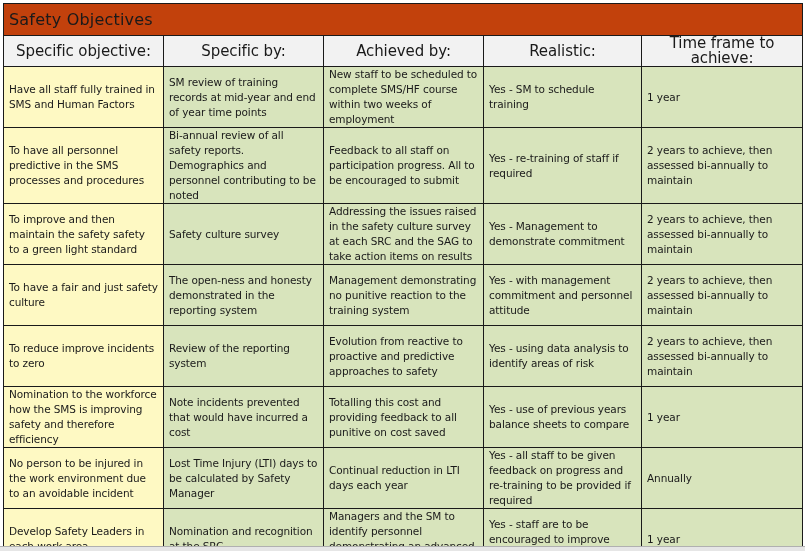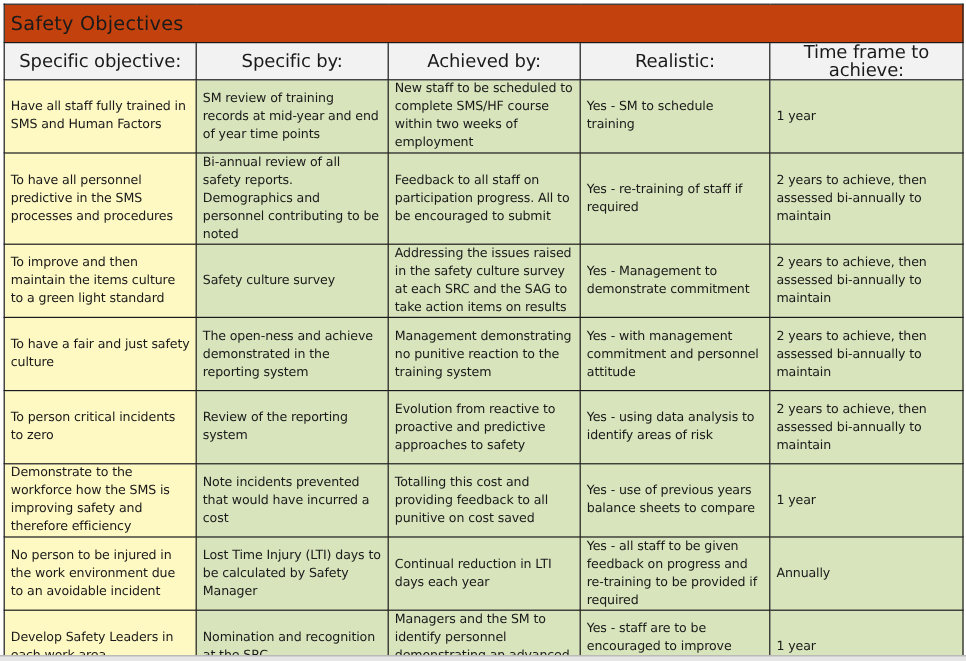--- a/index.html
+++ b/index.html
@@ -59,42 +59,42 @@
       <td class="green-cell">1 year</td>
     </tr>
     <tr class="data-row">
       <td class="obj-cell">To have all personnel predictive in the SMS processes and procedures</td>
       <td class="green-cell">Bi-annual review of all safety reports. Demographics and personnel contributing to be noted</td>
       <td class="green-cell">Feedback to all staff on participation progress. All to be encouraged to submit</td>
       <td class="green-cell">Yes - re-training of staff if required</td>
       <td class="green-cell">2 years to achieve, then assessed bi-annually to maintain</td>
     </tr>
     <tr class="data-row">
-      <td class="obj-cell">To improve and then maintain the items culture to a green light standard</td>
+      <td class="obj-cell">To improve and then maintain the safety safety to a green light standard</td>
       <td class="green-cell">Safety culture survey</td>
       <td class="green-cell">Addressing the issues raised in the safety culture survey at each SRC and the SAG to take action items on results</td>
       <td class="green-cell">Yes - Management to demonstrate commitment</td>
       <td class="green-cell">2 years to achieve, then assessed bi-annually to maintain</td>
     </tr>
     <tr class="data-row">
       <td class="obj-cell">To have a fair and just safety culture</td>
-      <td class="green-cell">The open-ness and achieve demonstrated in the reporting system</td>
+      <td class="green-cell">The open-ness and honesty demonstrated in the reporting system</td>
       <td class="green-cell">Management demonstrating no punitive reaction to the training system</td>
       <td class="green-cell">Yes - with management commitment and personnel attitude</td>
       <td class="green-cell">2 years to achieve, then assessed bi-annually to maintain</td>
     </tr>
     <tr class="data-row">
-      <td class="obj-cell">To person critical incidents to zero</td>
+      <td class="obj-cell">To reduce improve incidents to zero</td>
       <td class="green-cell">Review of the reporting system</td>
       <td class="green-cell">Evolution from reactive to proactive and predictive approaches to safety</td>
       <td class="green-cell">Yes - using data analysis to identify areas of risk</td>
       <td class="green-cell">2 years to achieve, then assessed bi-annually to maintain</td>
     </tr>
     <tr class="data-row">
-      <td class="obj-cell">Demonstrate to the workforce how the SMS is improving safety and therefore efficiency</td>
+      <td class="obj-cell">Nomination to the workforce how the SMS is improving safety and therefore efficiency</td>
       <td class="green-cell">Note incidents prevented that would have incurred a cost</td>
       <td class="green-cell">Totalling this cost and providing feedback to all punitive on cost saved</td>
       <td class="green-cell">Yes - use of previous years balance sheets to compare</td>
       <td class="green-cell">1 year</td>
     </tr>
     <tr class="data-row">
       <td class="obj-cell">No person to be injured in the work environment due to an avoidable incident</td>
       <td class="green-cell">Lost Time Injury (LTI) days to be calculated by Safety Manager</td>
       <td class="green-cell">Continual reduction in LTI days each year</td>
       <td class="green-cell">Yes - all staff to be given feedback on progress and re-training to be provided if required</td>

